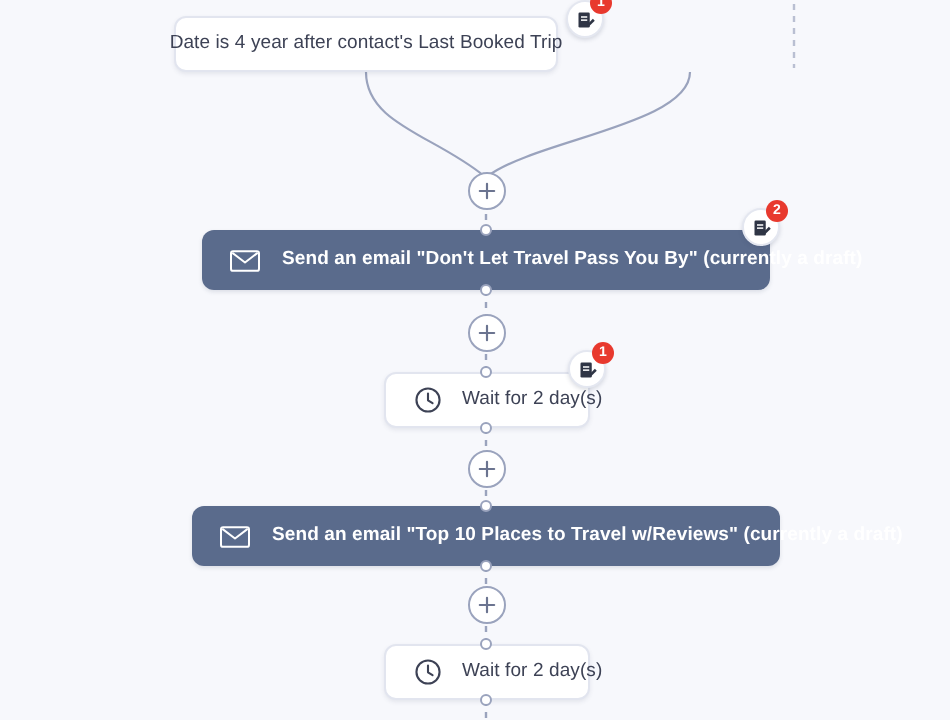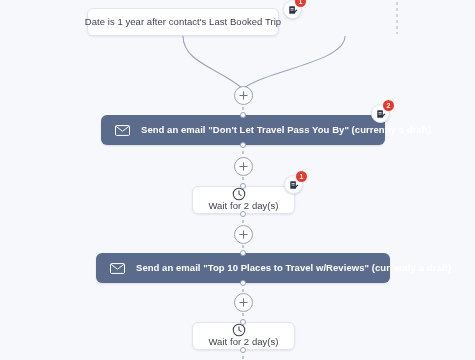--- a/index.html
+++ b/index.html
@@ -60,21 +60,20 @@
   .action .node-label{color:#ffffff;font-weight:bold;}
   .action .glyph{margin-right:11px;display:flex;align-items:center;}
 
   
   .delay{
     background:#ffffff;
     border:1px solid #e2e5ef;
     box-shadow:0 1px 2px rgba(60,70,100,.10);
     height:28px;
     padding:0 14px;
-    flex-direction:column;
   }
   .delay .node-label{color:#3d4255;}
   .delay .glyph{margin-right:10px;display:flex;align-items:center;}
 
   
   .plus-btn{
     position:absolute;z-index:4;
     width:19px;height:19px;
     box-sizing:border-box;
     border-radius:50%;
@@ -140,21 +139,21 @@
     <path d="M 243 214 L 243 226" stroke="#9aa3bd" stroke-width="1.2" stroke-dasharray="3 3" fill="none"></path>
     <path d="M 243 245 L 243 253" stroke="#9aa3bd" stroke-width="1.2" stroke-dasharray="3 3" fill="none"></path>
     <path d="M 243 283 L 243 294" stroke="#9aa3bd" stroke-width="1.2" stroke-dasharray="3 3" fill="none"></path>
     <path d="M 243 313 L 243 322" stroke="#9aa3bd" stroke-width="1.2" stroke-dasharray="3 3" fill="none"></path>
     <path d="M 243 350 L 243 360" stroke="#9aa3bd" stroke-width="1.2" stroke-dasharray="3 3" fill="none"></path>
 
     <path d="M 397 2 L 397 34" stroke="#b9bfd2" stroke-width="1.2" stroke-dasharray="3 3" fill="none"></path>
   </svg>
 
   <div class="node trigger" style="left:87px;top:8px;width:192px;">
-    <span class="node-label">Date is 1 year after contact's Last Booked Trip</span>
+    <span class="node-label">Date is 4 year after contact's Last Booked Trip</span>
   </div>
 
   <div class="badge-wrap" style="left:283px;top:0px;">
     <div class="badge-disc">
       <svg width="10" height="10" viewBox="0 0 16 16">
         <rect x="2" y="2" width="9" height="12" rx="1" fill="#2f3545"></rect>
         <rect x="4" y="5" width="5" height="1.2" fill="#ffffff"></rect>
         <rect x="4" y="7.5" width="5" height="1.2" fill="#ffffff"></rect>
         <path d="M9 11.5 L13.5 7 L15 8.5 L10.5 13 L9 13 Z" fill="#2f3545"></path>
       </svg>

